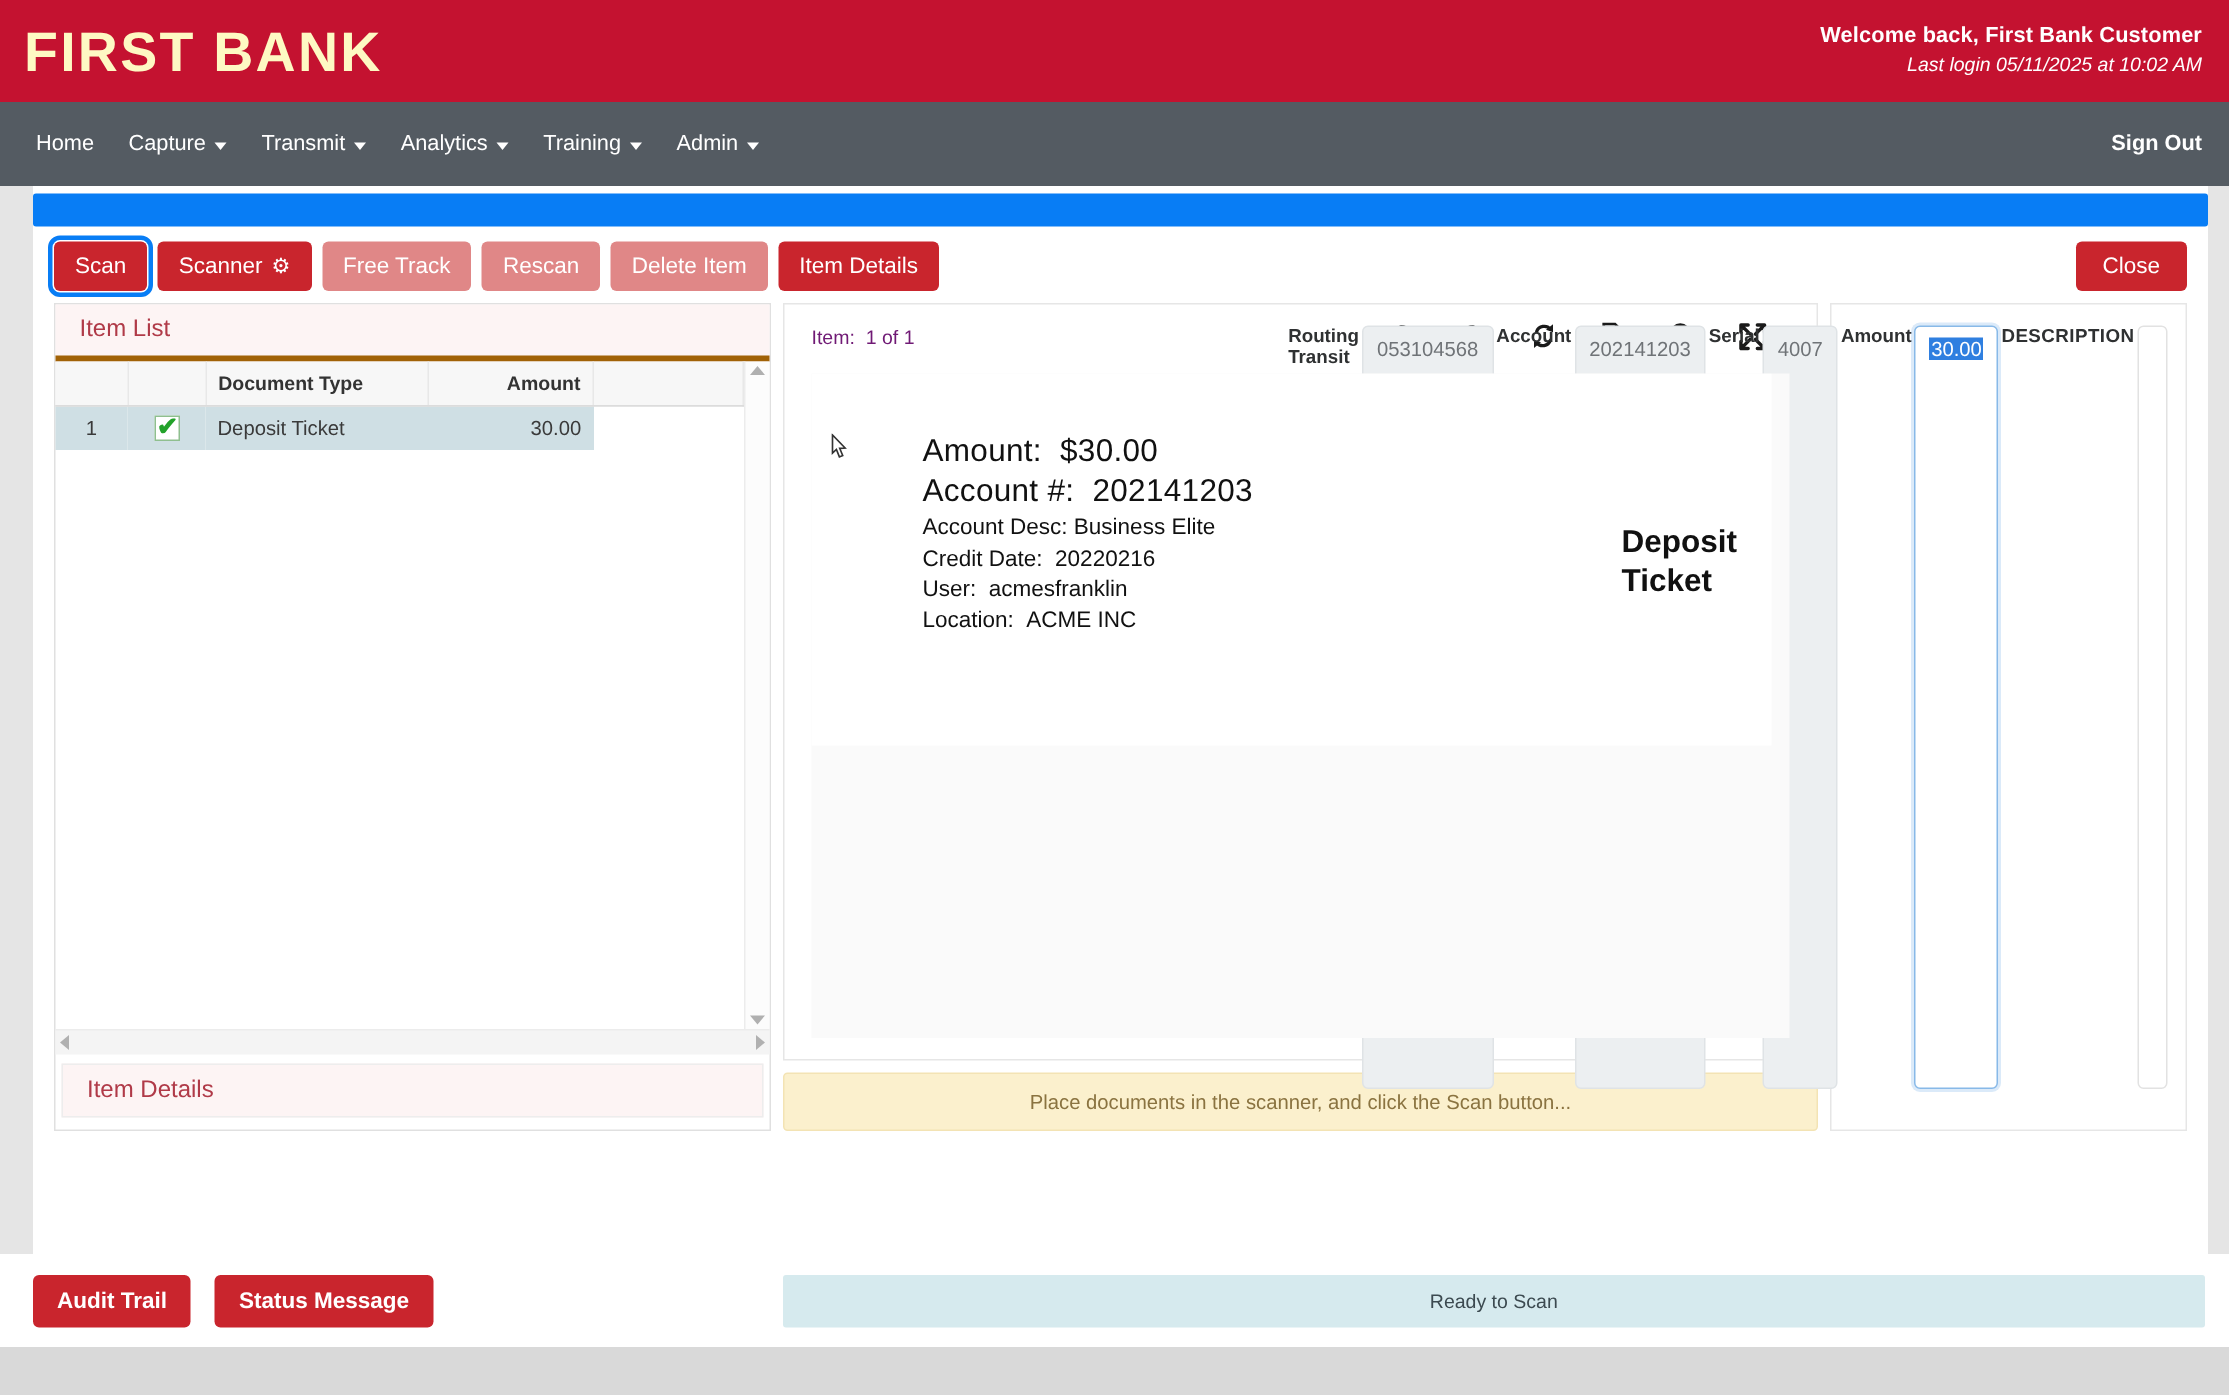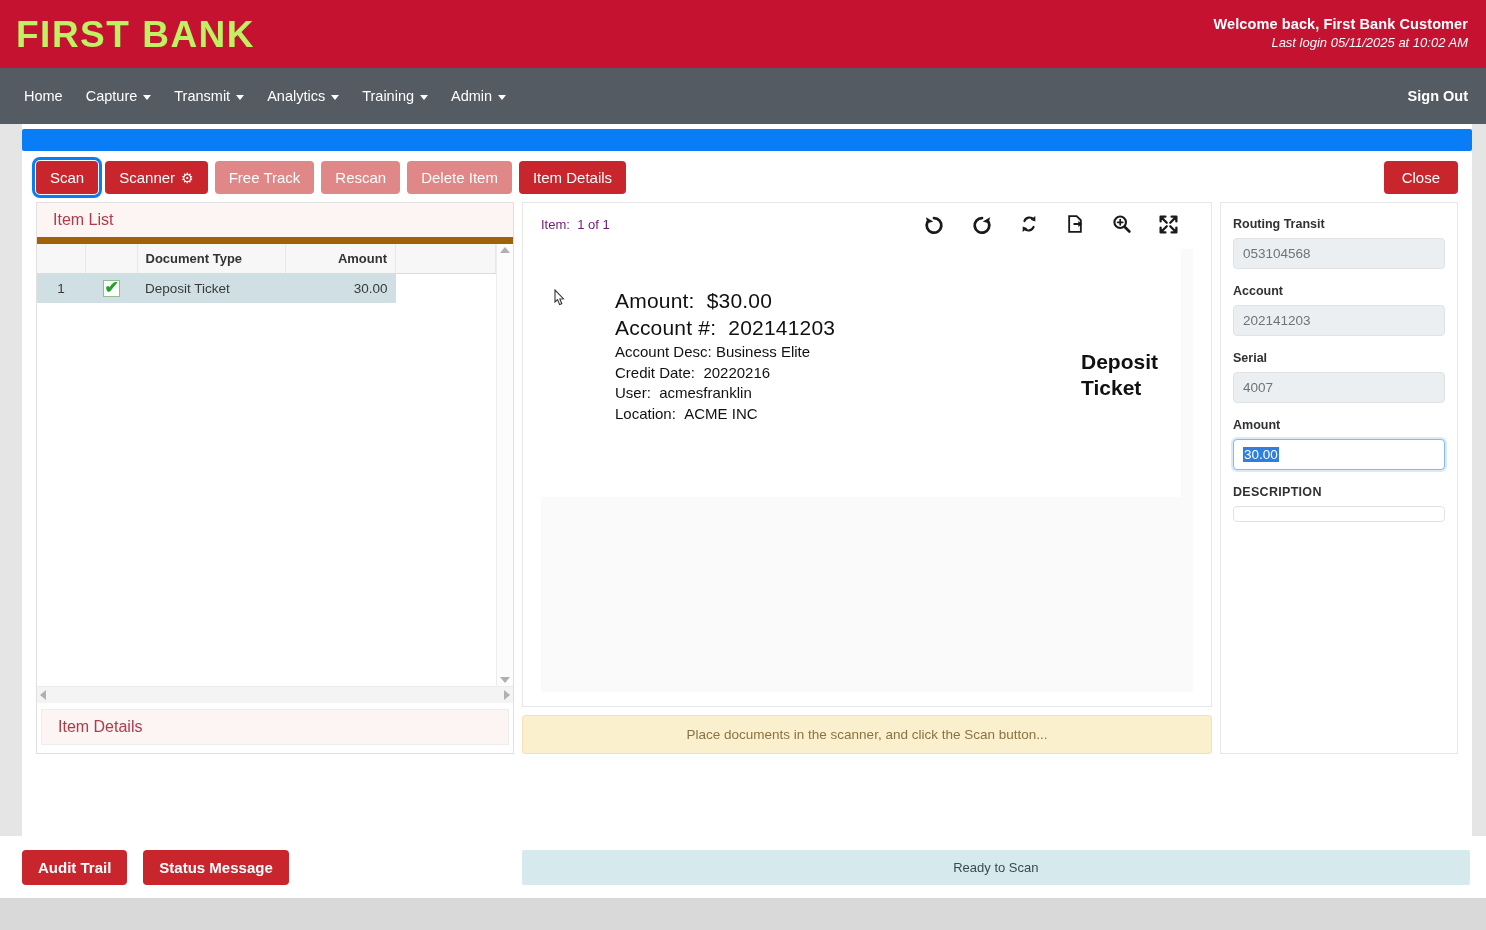--- a/index.html
+++ b/index.html
@@ -10,21 +10,21 @@
     overflow: hidden;
   }
 
   
   .brand-bar {
     height: 68px; background: #c41230;
     display: flex; align-items: center; justify-content: space-between;
     padding: 0 18px 0 16px; position: relative;
   }
   .brand-logo {
-    color: #bef264; font-size: 37px; font-weight: bold;
+    color: #fef9c3; font-size: 37px; font-weight: bold;
     letter-spacing: 1.5px; line-height: 1;
   }
   .welcome-block { text-align: right; color: #ffffff; padding-bottom: 2px; }
   .welcome-line { font-size: 14.5px; font-weight: bold; letter-spacing: .1px; }
   .lastlogin-line { font-size: 13px; font-style: italic; margin-top: 3px; }
 
   
   .nav-bar {
     height: 56px; background: #545b62;
     display: flex; align-items: center; justify-content: space-between;
@@ -89,21 +89,21 @@
   .main-area {
     display: flex; gap: 8px; padding: 0 14px 10px 14px; height: 562px;
   }
 
   
   .left-panel {
     width: 478px; border: 1px solid #e0e0e0; background: #ffffff;
     display: flex; flex-direction: column;
   }
   .panel-header {
-    background: #fdf4f4; border-bottom: 7px solid #a16207;
+    background: #fdf4f4; border-bottom: 4px solid #a16207;
     color: #b03a48; font-size: 16px; padding: 8px 16px;
   }
   .list-wrap { flex: 1; display: flex; flex-direction: column; min-height: 0; }
   .list-scroll-row { flex: 1; display: flex; min-height: 0; }
   .item-table { flex: 1; border-collapse: collapse; align-self: flex-start; width: 100%; }
   .item-table th {
     background: #f7f7f7; border-bottom: 1px solid #dcdcdc; border-right: 1px solid #e8e8e8;
     font-size: 13px; color: #333; padding: 7px 8px; font-weight: bold;
   }
   .th-idx { width: 48px; }
@@ -180,21 +180,21 @@
     font-size: 21px; font-weight: bold; color: #111; line-height: 1.25;
   }
   .scan-hint {
     background: #fbf0cd; border: 1px solid #f3e3b4; border-radius: 3px;
     text-align: center; color: #8a7340; font-size: 13.5px; padding: 11px;
   }
 
   
   .right-panel {
     width: 238px; border: 1px solid #e6e6e6; background: #ffffff;
-    padding: 14px 12px; display: flex; flex-direction: column; gap: 2px;
+    padding: 14px 12px; display: flex; flex-direction: row; gap: 2px; justify-content: flex-end;
   }
   .field-label {
     font-size: 12.5px; font-weight: bold; color: #2f3132; margin-bottom: 5px;
   }
   .field-label.upper { letter-spacing: .3px; }
   .field-input {
     width: 100%; border: 1px solid #dfe3e6; background: #eceff1;
     border-radius: 4px; font-size: 13.5px; color: #6f7377;
     padding: 7px 9px; margin-bottom: 13px;
     font-family: "Liberation Sans", sans-serif;

